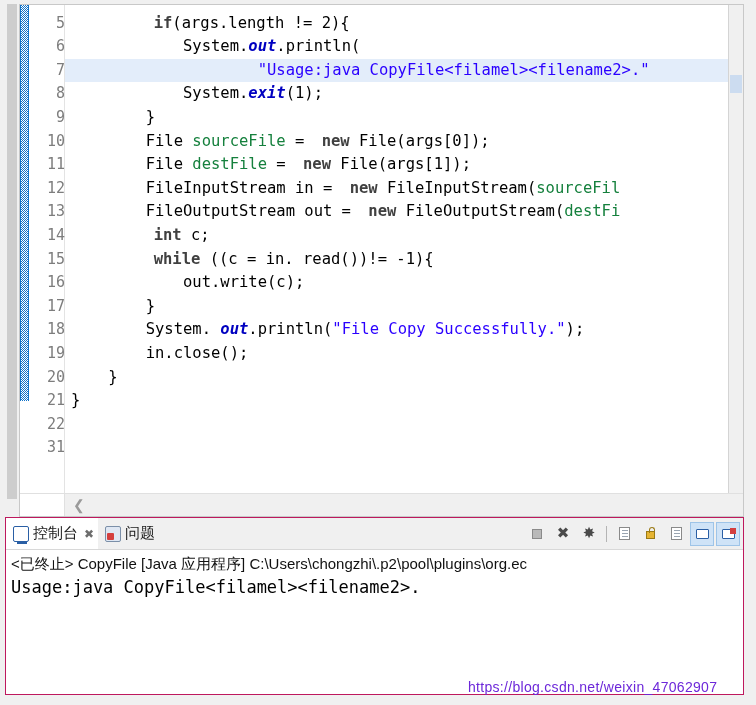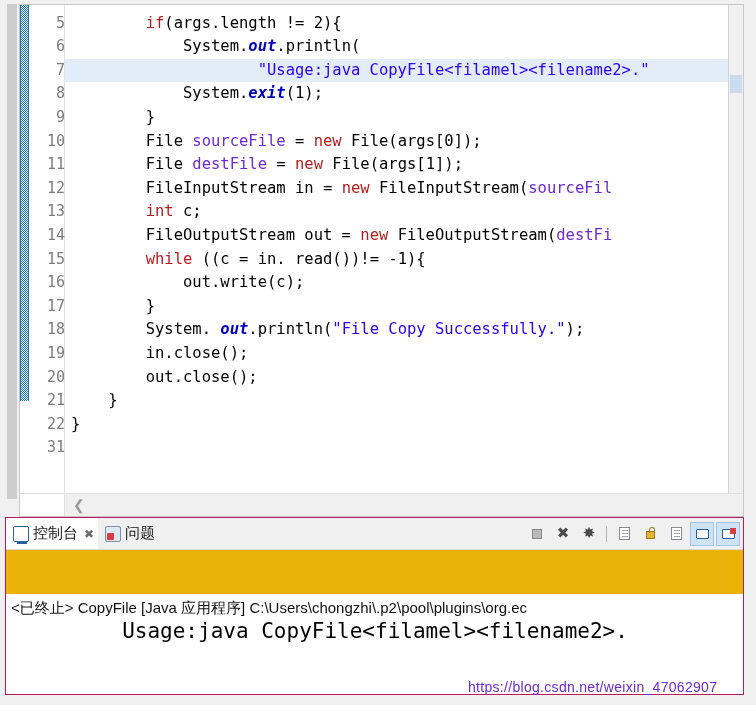--- a/index.html
+++ b/index.html
@@ -195,24 +195,24 @@
   .cline {
     height: 23.6px;
     line-height: 23.6px;
     white-space: pre;
     padding-left: 6px;
     color: #000000;
     box-sizing: border-box;
   }
   .cline.hl { background: #e3edfa; }
 
-  .kw   { color: #b91c1c; font-weight: normal; }
+  .kw   { color: #404040; font-weight: bold; margin-left: 8px; }
   .str  { color: #2a00ff; }
   .stat { color: #0000c0; font-weight: bold; font-style: italic; }
-  .var  { color: #6d28d9; }
+  .var  { color: #15803d; }
   .num  { color: #000000; }
   .pln  { color: #000000; }
 
   
   #code-inner {
     position: absolute;
     left: 0; top: -17px;
     right: 0;
   }
   #lnum-inner {
@@ -447,37 +447,35 @@
     width: 6px; height: 6px;
     background: #d43f3f;
   }
 
   #console-body {
     flex: 1 1 auto;
     background: #ffffff;
     padding: 3px 4px 0 5px;
     overflow: hidden;
     position: relative;
-    margin-top: 44px;
   }
   #console-head {
     font-family: "Liberation Sans", sans-serif;
     font-size: 15px;
     color: #111111;
     white-space: nowrap;
     line-height: 22px;
     overflow: hidden;
   }
   #console-out {
     font-family: "DejaVu Sans Mono", monospace;
-    font-size: 21px;
+    font-size: 17px;
     color: #000000;
     white-space: nowrap;
     line-height: 24px;
-    text-align: center;
   }
 
   
   #watermark {
     position: absolute;
     left: 468px;
     bottom: 10px;
     font-family: "Liberation Sans", sans-serif;
     font-size: 14px;
     color: #6d28d9;
@@ -540,28 +538,27 @@
             <div id="code-inner">
                 <div class="cline" style="visibility: hidden;"><span class="pln">        </span><span class="kw">x</span><span class="pln">                    xx   x x</span></div>
                 <div class="cline"><span class="pln">        </span><span class="kw">if</span><span class="pln">(args.length != 2){</span></div>
                 <div class="cline"><span class="pln">            System.</span><span class="stat">out</span><span class="pln">.println(</span></div>
                 <div class="cline hl"><span class="pln">                    </span><span class="str">"Usage:java CopyFile&lt;filamel&gt;&lt;filename2&gt;."</span></div>
                 <div class="cline"><span class="pln">            System.</span><span class="stat">exit</span><span class="pln">(1);</span></div>
                 <div class="cline"><span class="pln">        }</span></div>
                 <div class="cline"><span class="pln">        File </span><span class="var">sourceFile</span><span class="pln"> = </span><span class="kw">new</span><span class="pln"> File(args[</span><span class="num">0</span><span class="pln">]);</span></div>
                 <div class="cline"><span class="pln">        File </span><span class="var">destFile</span><span class="pln"> = </span><span class="kw">new</span><span class="pln"> File(args[</span><span class="num">1</span><span class="pln">]);</span></div>
                 <div class="cline"><span class="pln">        FileInputStream in = </span><span class="kw">new</span><span class="pln"> FileInputStream(</span><span class="var">sourceFil</span></div>
+                <div class="cline"><span class="pln">        FileOutputStream out = </span><span class="kw">new</span><span class="pln"> FileOutputStream(</span><span class="var">destFi</span></div>
                 <div class="cline"><span class="pln">        </span><span class="kw">int</span><span class="pln"> c;</span></div>
-                <div class="cline"><span class="pln">        FileOutputStream out = </span><span class="kw">new</span><span class="pln"> FileOutputStream(</span><span class="var">destFi</span></div>
                 <div class="cline"><span class="pln">        </span><span class="kw">while</span><span class="pln"> ((c = in. read())!= -1){</span></div>
                 <div class="cline"><span class="pln">            out.write(c);</span></div>
                 <div class="cline"><span class="pln">        }</span></div>
                 <div class="cline"><span class="pln">        System. </span><span class="stat">out</span><span class="pln">.println(</span><span class="str">"File Copy Successfully."</span><span class="pln">);</span></div>
                 <div class="cline"><span class="pln">        in.close();</span></div>
-                <div class="cline"><span class="pln">        out.close();</span></div>
                 <div class="cline"><span class="pln">    }</span></div>
                 <div class="cline"><span class="pln">}</span></div>
                 <div class="cline"><span class="pln"></span></div>
               </div>
           </div>
 
           <div id="overview">
             <div class="ov-mark"></div>
           </div>
 

